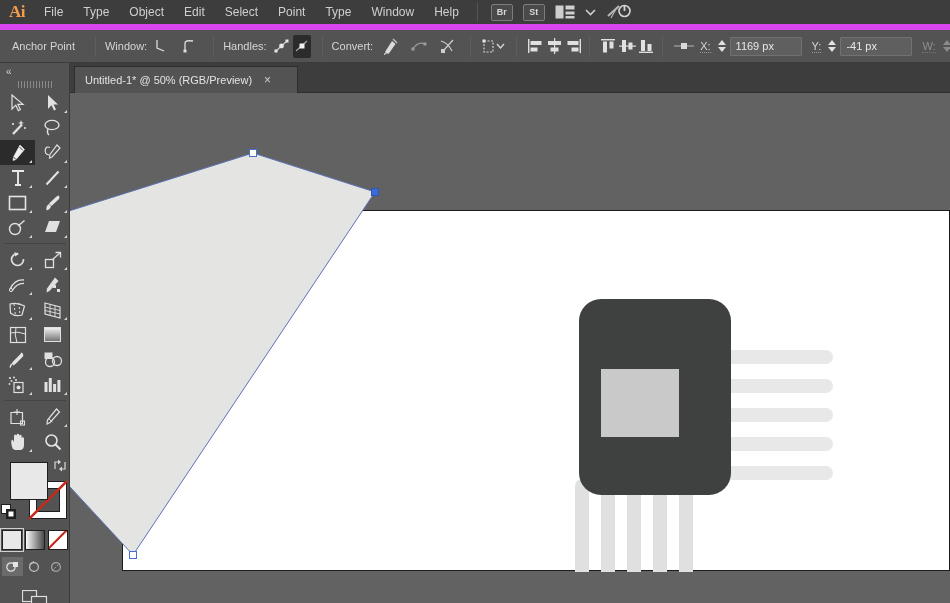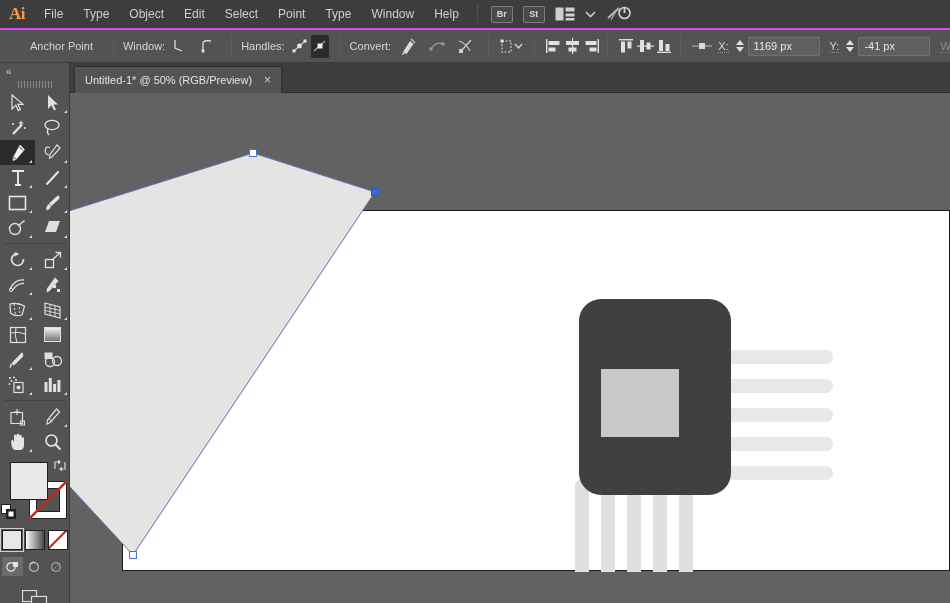--- a/index.html
+++ b/index.html
@@ -10,21 +10,21 @@
     color:#c8c8c8;
     font-size:11px;
     -webkit-font-smoothing:antialiased;
   }
   .app { position:relative; width:950px; height:603px; }
 
   
   .menubar {
     position:absolute; left:0; top:0; width:950px; height:30px;
     background:#3d3d3d; display:flex; align-items:center;
-    border-bottom:2px solid #d946ef;
+    border-bottom:6px solid #d946ef;
   }
   .ai-logo {
     width:34px; height:30px; display:flex; align-items:center; justify-content:center;
     font-weight:bold; font-size:17px; color:#f79b4b; font-family:"Liberation Serif", serif;
     letter-spacing:-0.5px;
   }
   .menu-item {
     padding:0 10px; height:30px; line-height:30px; font-size:12px; color:#cfcfcf;
     cursor:default; white-space:nowrap;
   }
@@ -33,21 +33,21 @@
     width:22px; height:17px; border:1px solid #7d7d7d; border-radius:2px;
     font-size:9px; font-weight:bold; display:flex; align-items:center; justify-content:center;
     color:#d8d8d8; margin:0 5px; background:#4a4a4a;
   }
   .topicon { margin:0 5px; display:flex; align-items:center; }
 
   
   .controlbar {
     position:absolute; left:0; top:30px; width:950px; height:33px;
     background:#535353; display:flex; align-items:center;
-    border-bottom:1px solid #3c3c3c; padding-left:18px;
+    border-bottom:1px solid #3c3c3c; padding-left:0;
   }
   .cb-grip { width:7px; height:24px; background:
      repeating-linear-gradient(to bottom,#6d6d6d 0 1px,transparent 1px 3px);
      margin-right:6px; }
   .cb-label { font-size:11px; color:#d5d5d5; white-space:nowrap; }
   .cb-sep { width:1px; height:21px; background:#464646; margin:0 9px;
             border-right:1px solid #5e5e5e; }
   .cb-btn {
     width:25px; height:23px; display:flex; align-items:center; justify-content:center;
     border-radius:2px; margin:0 1px;
@@ -66,21 +66,21 @@
   .field-label.disabled { color:#8f8f8f; border-bottom-color:#777; }
 
   
   .tabbar {
     position:absolute; left:0; top:63px; width:950px; height:30px;
     background:#3d3d3d; border-bottom:1px solid #2e2e2e;
   }
   .doctab {
     position:absolute; left:74px; top:3px; height:27px;
     background:#535353; border:1px solid #2e2e2e; border-bottom:none;
-    display:flex; align-items:center; padding:0 8px 0 10px; gap:10px;
+    display:flex; align-items:center; padding:0 24px 0 10px; gap:10px;
   }
   .doctab-title { font-size:11px; color:#e3e3e3; white-space:nowrap; }
   .doctab-close { font-size:12px; color:#cfcfcf; line-height:1; padding:0 2px; }
 
   
   .toolbar {
     position:absolute; left:0; top:63px; width:70px; height:540px;
     background:#535353; border-right:1px solid #3c3c3c;
   }
   .tb-collapse { height:16px; display:flex; align-items:center; padding-left:6px;

